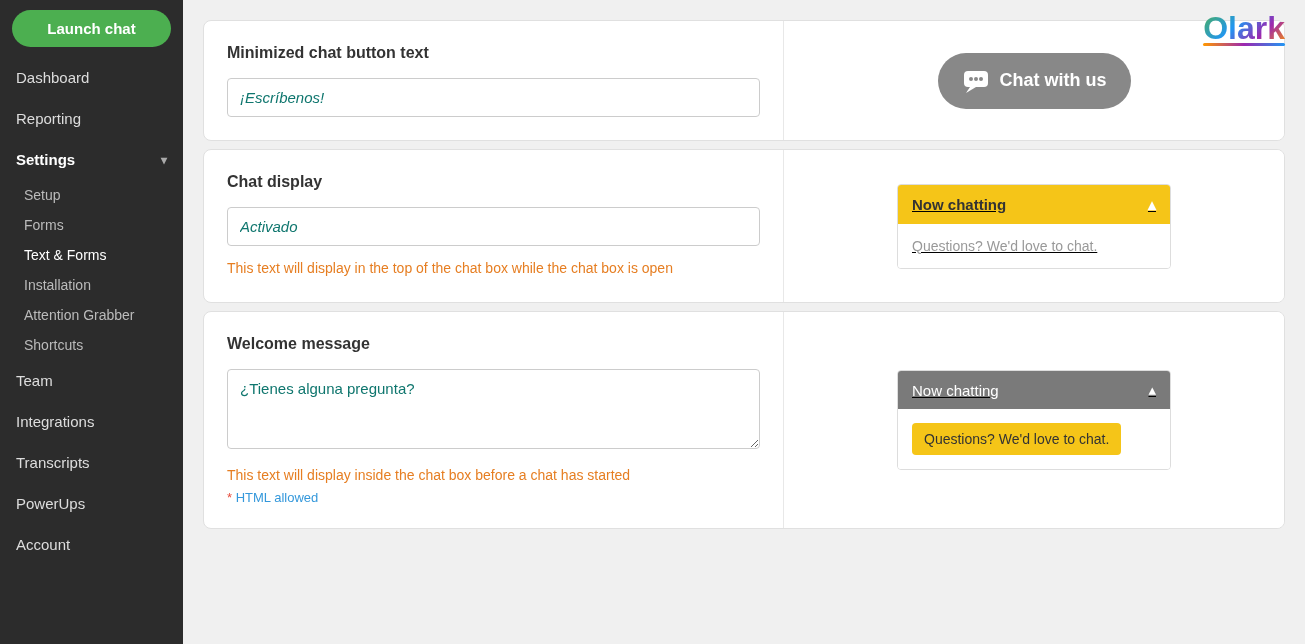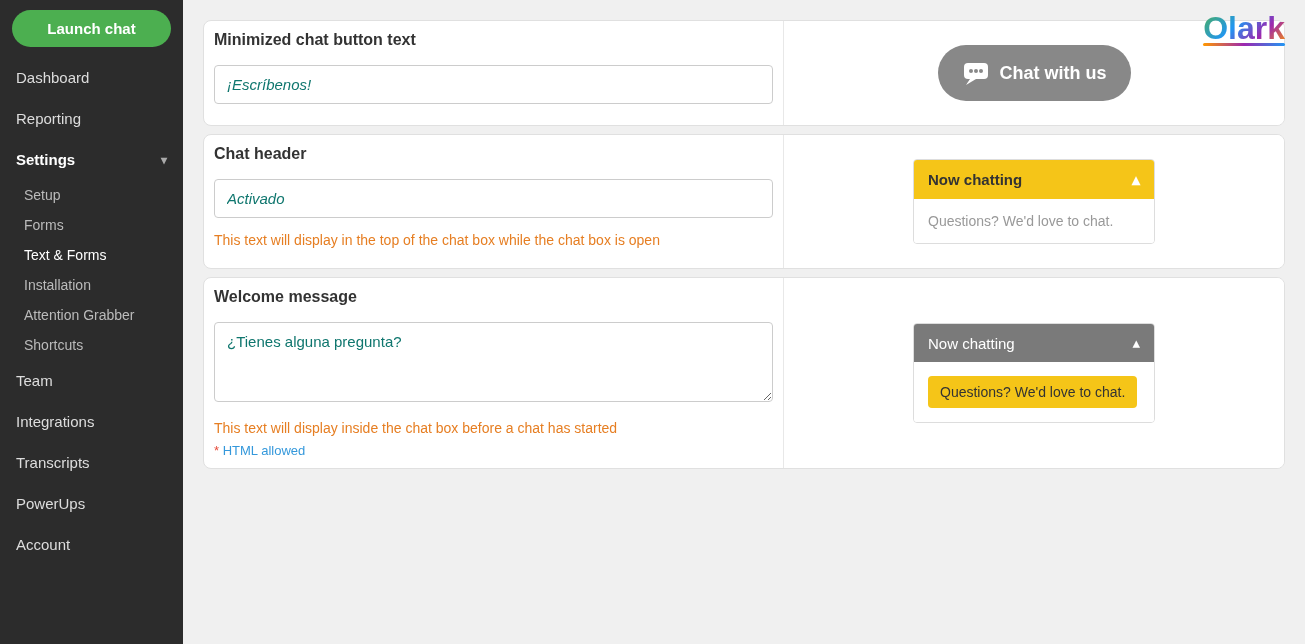--- a/index.html
+++ b/index.html
@@ -87,21 +87,21 @@
     .card {
       background: #fff;
       border-radius: 8px;
       border: 1px solid #e0e0e0;
       margin-bottom: 8px;
       display: flex;
       overflow: hidden;
     }
     .card-left {
       flex: 0 0 580px;
-      padding: 10px;
+      padding: 23px;
       border-right: 1px solid #e8e8e8;
     }
     .card-right {
       flex: 1;
       padding: 24px;
       display: flex;
       align-items: center;
       justify-content: center;
       background: #fff;
     }
@@ -140,24 +140,25 @@
       font-size: 18px;
       font-weight: 600;
     }
     .chat-bubble-icon {
       width: 28px;
       height: 28px;
     }
 
     
     .chat-preview-box {
-      width: 242px;
+      width: 274px;
       border: 1px solid #ddd;
       border-radius: 4px;
       overflow: hidden;
+      text-decoration: underline;
     }
     .chat-preview-header {
       background: #7a7a7a;
       color: #fff;
       padding: 10px 14px;
       display: flex;
       align-items: center;
       justify-content: space-between;
       font-size: 15px;
     }
@@ -285,21 +286,21 @@
           <circle cx="14" cy="12" r="2" fill="#888"></circle>
           <circle cx="19" cy="12" r="2" fill="#888"></circle>
         </svg>
         <span>Chat with us</span>
       </div>
     </div>
   </div>
 
   <div class="card">
     <div class="card-left">
-      <div class="card-title">Chat header</div>
+      <div class="card-title">Chat display</div>
       <input class="card-input" type="text" value="Activado" style="">
       <div class="card-hint">This text will display in the top of the chat box while the chat box is open</div>
     </div>
     <div class="card-right">
       <div class="chat-preview-box">
         <div class="chat-preview-header-yellow">
           <span>Now chatting</span>
           <span class="chevron-up">▴</span>
         </div>
         <div class="chat-preview-body">Questions? We'd love to chat.</div>

